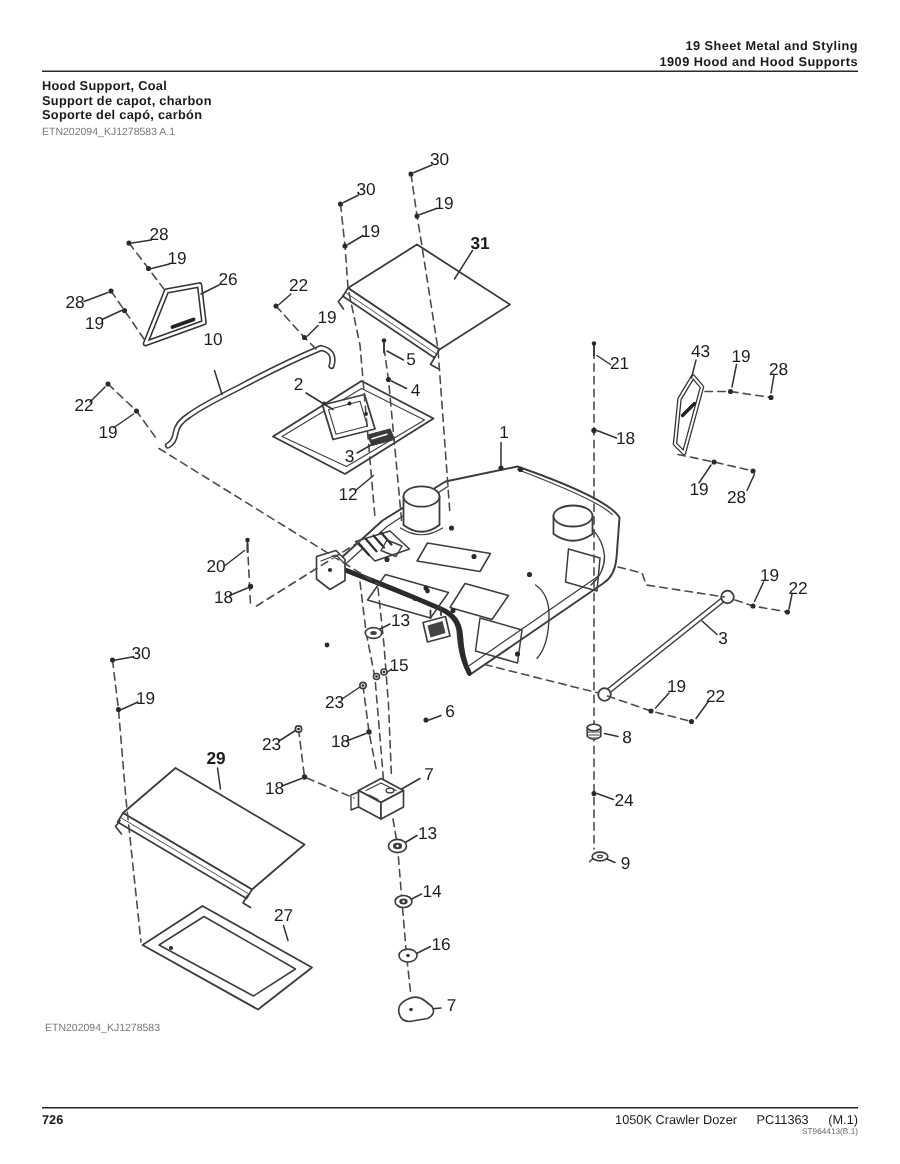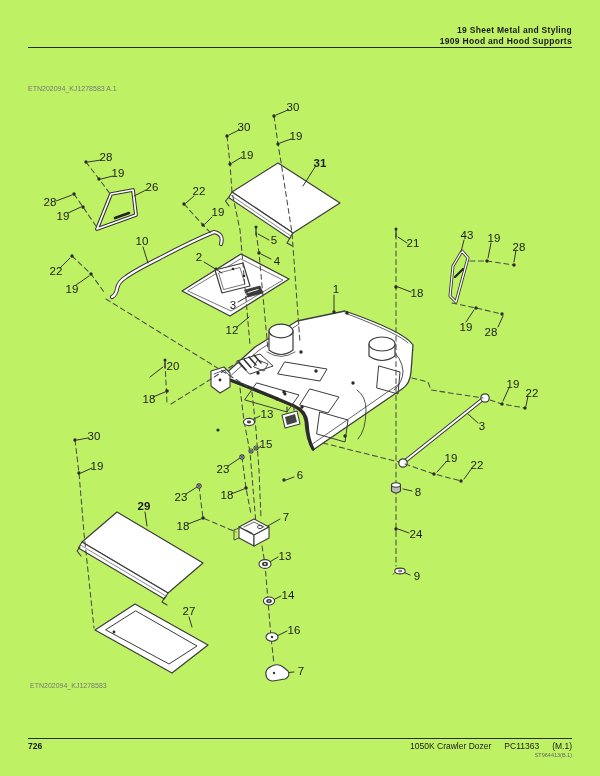--- a/index.html
+++ b/index.html
@@ -1,18 +1,18 @@
 <!DOCTYPE html>
 <html><head>
 <meta charset="utf-8">
 <style>
   html,body { margin:0; padding:0; background:#e8e8e8; }
   .page {
     position:relative; width:600px; height:776px; margin:0 auto;
-    background:#bef264; overflow:hidden;
+    background:#ffffff; overflow:hidden;
     font-family:"Liberation Sans", sans-serif; color:#1a1a1a;
   }
   .hdr-section { position:absolute; right:28px; top:25px; text-align:right;
     font-size:8.5px; font-weight:bold; line-height:10.5px; letter-spacing:0.3px; }
   .rule { position:absolute; left:28px; right:28px; border-top:1.4px solid #2a2a2a; }
   .hdr-rule { top:47px; }
   .ftr-rule { top:738px; }
   .title-block { position:absolute; left:28px; top:53px; font-size:8.5px;
     font-weight:bold; line-height:9.6px; letter-spacing:0.2px; }
   .fig-ref { position:absolute; left:28px; top:85px; font-size:7px; color:#787878; }
@@ -30,20 +30,25 @@
 <body>
 
 <div class="page">
 
   <div class="hdr-section">
     <div>19 Sheet Metal and Styling</div>
     <div>1909 Hood and Hood Supports</div>
   </div>
   <div class="rule hdr-rule"></div>
 
+  <div class="title-block">
+    <div>Hood Support, Coal</div>
+    <div>Support de capot, charbon</div>
+    <div>Soporte del capó, carbón</div>
+  </div>
   <div class="fig-ref">ETN202094_KJ1278583 A.1</div>
 
   <div class="diagram-wrap">
     <svg class="diagram" width="600" height="776" viewBox="0 0 600 776">
       <g fill="none" stroke="#3c3c3c" stroke-width="1.1" stroke-linejoin="round" stroke-linecap="round">
 
         <g>
           <path d="M232,192 L278,163 L340,203 L293,233 Z" fill="#fff" stroke-width="1.2"></path>
           <path d="M232,192 L293,233 L289.6,238.5 L228.6,197.5 Z" fill="#fff"></path>
           <path d="M230.4,195 L291,236" stroke-width="0.6"></path>
@@ -294,37 +299,37 @@
         <span class="callout" style="left: 244px; top: 127px;">30</span>
         <span class="callout" style="left: 247px; top: 155px;">19</span>
         <span class="callout" style="left: 320px; top: 163px; font-weight: bold;">31</span>
         <span class="callout" style="left: 106px; top: 157px;">28</span>
         <span class="callout" style="left: 118px; top: 173px;">19</span>
         <span class="callout" style="left: 152px; top: 187px;">26</span>
         <span class="callout" style="left: 50px; top: 202px;">28</span>
         <span class="callout" style="left: 63px; top: 216px;">19</span>
         <span class="callout" style="left: 199px; top: 191px;">22</span>
         <span class="callout" style="left: 218px; top: 212px;">19</span>
-        <span class="callout" style="left: 142px; top: 241px;">10</span>
+        <span class="callout" style="left: 142px; top: 227px;">10</span>
         <span class="callout" style="left: 199px; top: 257px;">2</span>
         <span class="callout" style="left: 56px; top: 271px;">22</span>
         <span class="callout" style="left: 72px; top: 289px;">19</span>
         <span class="callout" style="left: 274px; top: 240px;">5</span>
         <span class="callout" style="left: 277px; top: 261px;">4</span>
         <span class="callout" style="left: 233px; top: 305px;">3</span>
         <span class="callout" style="left: 232px; top: 330px;">12</span>
         <span class="callout" style="left: 336px; top: 289px;">1</span>
         <span class="callout" style="left: 413px; top: 243px;">21</span>
         <span class="callout" style="left: 417px; top: 293px;">18</span>
         <span class="callout" style="left: 467px; top: 235px;">43</span>
         <span class="callout" style="left: 494px; top: 238px;">19</span>
         <span class="callout" style="left: 519px; top: 247px;">28</span>
         <span class="callout" style="left: 466px; top: 327px;">19</span>
         <span class="callout" style="left: 491px; top: 332px;">28</span>
-        <span class="callout" style="left: 144px; top: 366px; margin-left: 29px;">20</span>
+        <span class="callout" style="left: 144px; top: 378px;">20</span>
         <span class="callout" style="left: 149px; top: 399px;">18</span>
         <span class="callout" style="left: 513px; top: 384px;">19</span>
         <span class="callout" style="left: 532px; top: 393px;">22</span>
         <span class="callout" style="left: 482px; top: 426px;">3</span>
         <span class="callout" style="left: 451px; top: 458px;">19</span>
         <span class="callout" style="left: 477px; top: 465px;">22</span>
         <span class="callout" style="left: 94px; top: 436px;">30</span>
         <span class="callout" style="left: 97px; top: 466px;">19</span>
         <span class="callout" style="left: 144px; top: 506px; font-weight: bold;">29</span>
         <span class="callout" style="left: 189px; top: 611px;">27</span>

